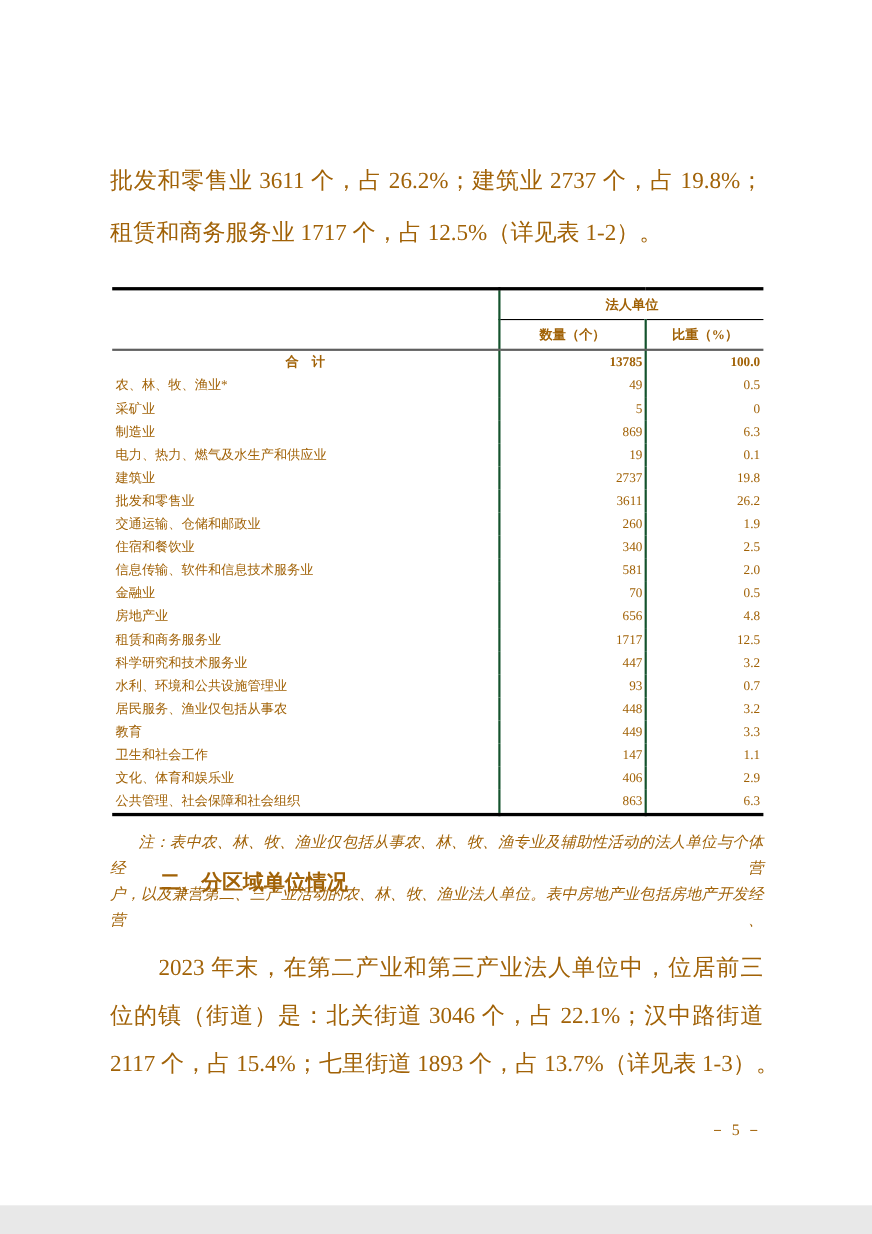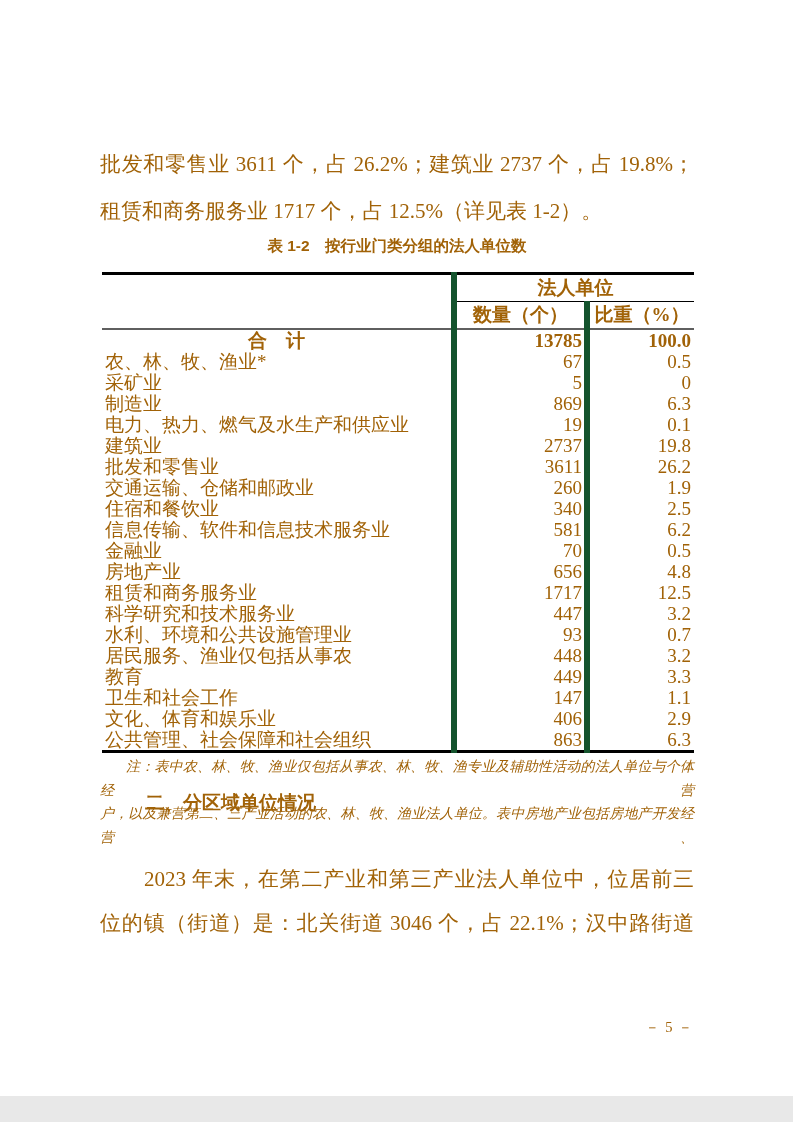--- a/index.html
+++ b/index.html
@@ -17,32 +17,32 @@
   #region-para .line { line-height:44px; }
   .para .line.flush { text-align-last:justify; white-space:normal; }
   
   .table-title {
     position:absolute; top:235px; left:100px; width:594px;
     text-align:center; font-weight:bold; font-size:15.5px; line-height:22px;
     font-family:"Liberation Sans","DejaVu Sans",sans-serif;
   }
   
   .units-table {
-    position:absolute; left:102px; top:272px; width:592px;
+    position:absolute; left:102px; top:261px; width:592px;
     border-collapse:collapse; table-layout:fixed;
     border-top:3px solid #000; border-bottom:3px solid #000;
-    font-size:19px;
+    font-size:12px;
   }
   .units-table col.c1 { width:352px; }
   .units-table col.c2 { width:133px; }
   .units-table col.c3 { width:107px; }
   .units-table th { font-weight:bold; text-align:center; padding:0; }
   .units-table .group-head { height:26px; border-bottom:1.5px solid #000; }
   .units-table .sub-head   { height:26px; }
-  .units-table .divR { border-right:6px solid #14532d; }
+  .units-table .divR { border-right:2px solid #14532d; }
   .units-table .head-bottom { border-bottom:2px solid #5f5f5f; }
   .units-table td { height:21px; padding:0; line-height:21px; overflow:hidden; white-space:nowrap; }
   .units-table td.label { text-align:left; padding-left:3px; }
   .units-table td.num   { text-align:right; padding-right:2px; }
   .units-table td.pct   { text-align:right; padding-right:3px; }
   .units-table tr.total td { font-weight:bold; }
   .units-table tr.total td.label { text-align:center; padding-left:0; }
   
   .note {
     position:absolute; left:100px; top:755px; width:594px;
@@ -65,21 +65,20 @@
 </head>
 <body>
 
 <div class="page">
 
   <div class="para" id="intro-para">
       <div class="line flush">批发和零售业 3611 个，占 26.2%；建筑业 2737 个，占 19.8%；</div>
       <div class="line">租赁和商务服务业 1717 个，占 12.5%（详见表 1-2）。</div>
     </div>
 
-  <div class="table-title">表 1-2　按行业门类分组的法人单位数</div>
 
   <table class="units-table">
     <colgroup>
         <col class="c1">
         <col class="c2">
         <col class="c3">
       </colgroup>
     <thead>
       <tr>
         <th rowspan="2" class="divR head-bottom"></th>
@@ -91,21 +90,21 @@
       </tr>
     </thead>
     <tbody id="table-body">
         <tr class="total">
           <td class="label divR">合　计</td>
           <td class="num divR">13785</td>
           <td class="pct">100.0</td>
         </tr>
         <tr>
           <td class="label divR">农、林、牧、渔业*</td>
-          <td class="num divR">67</td>
+          <td class="num divR">49</td>
           <td class="pct">0.5</td>
         </tr>
         <tr>
           <td class="label divR">采矿业</td>
           <td class="num divR">5</td>
           <td class="pct">0</td>
         </tr>
         <tr>
           <td class="label divR">制造业</td>
           <td class="num divR">869</td>
@@ -132,21 +131,21 @@
           <td class="pct">1.9</td>
         </tr>
         <tr>
           <td class="label divR">住宿和餐饮业</td>
           <td class="num divR">340</td>
           <td class="pct">2.5</td>
         </tr>
         <tr>
           <td class="label divR">信息传输、软件和信息技术服务业</td>
           <td class="num divR">581</td>
-          <td class="pct">6.2</td>
+          <td class="pct">2.0</td>
         </tr>
         <tr>
           <td class="label divR">金融业</td>
           <td class="num divR">70</td>
           <td class="pct">0.5</td>
         </tr>
         <tr>
           <td class="label divR">房地产业</td>
           <td class="num divR">656</td>
           <td class="pct">4.8</td>
@@ -197,17 +196,18 @@
   <div class="note">
       <div class="line flush" style="text-indent: 26px;">注：表中农、林、牧、渔业仅包括从事农、林、牧、渔专业及辅助性活动的法人单位与个体经营</div>
       <div class="line flush">户，以及兼营第二、三产业活动的农、林、牧、渔业法人单位。表中房地产业包括房地产开发经营、</div>
     </div>
 
   <div class="section-heading">二、分区域单位情况</div>
 
   <div class="para" id="region-para">
       <div class="line flush" style="text-indent: 44px;">2023 年末，在第二产业和第三产业法人单位中，位居前三</div>
       <div class="line flush">位的镇（街道）是：北关街道 3046 个，占 22.1%；汉中路街道</div>
+      <div class="line">2117 个，占 15.4%；七里街道 1893 个，占 13.7%（详见表 1-3）。</div>
     </div>
 
   <div class="page-number">－ 5 －</div>
 
 </div>
 
 </body></html>

